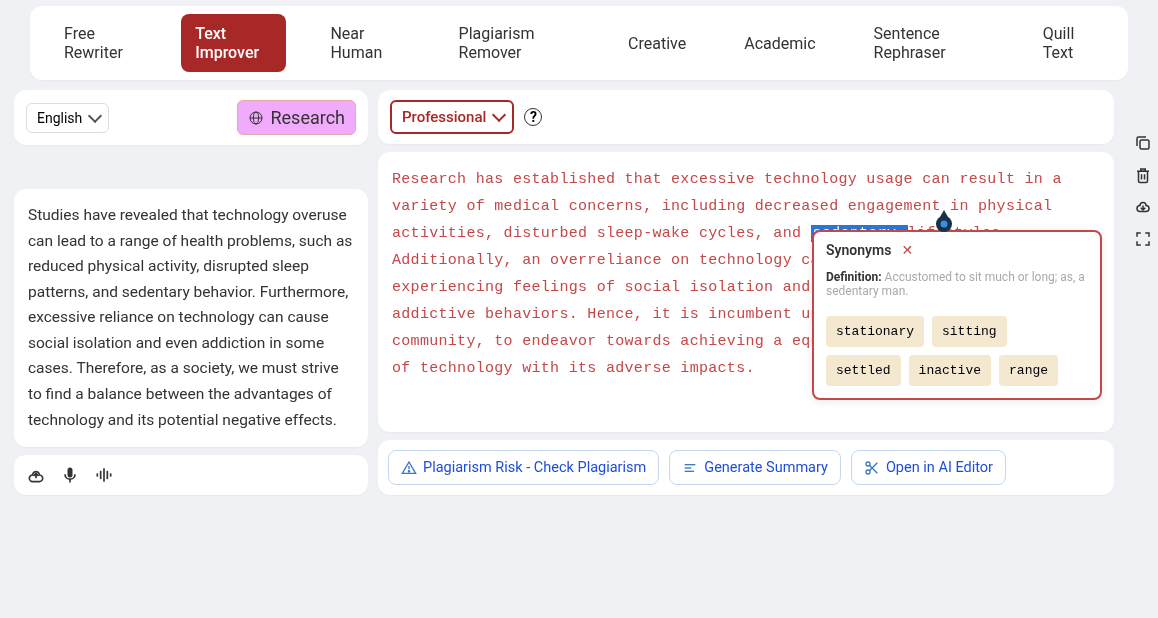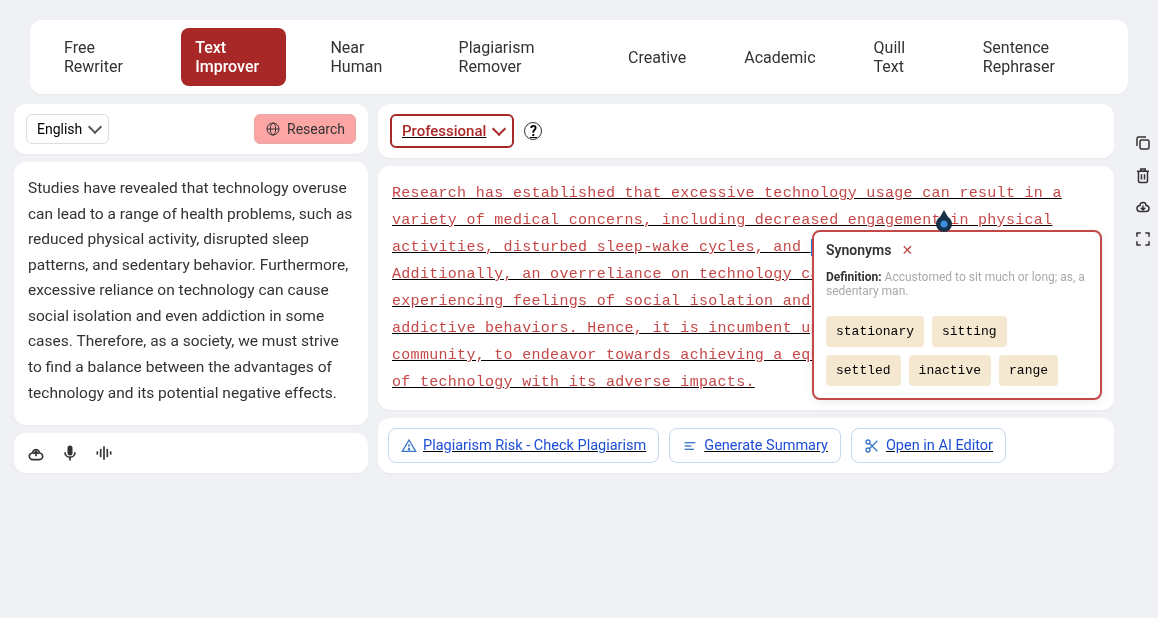--- a/index.html
+++ b/index.html
@@ -1,28 +1,28 @@
 <!DOCTYPE html>
 <html><head>
 <meta charset="utf-8">
 <style>
 * { box-sizing: border-box; margin: 0; padding: 0; }
 body { font-family: -apple-system, BlinkMacSystemFont, "Segoe UI", Roboto, Arial, sans-serif; background: #f0f1f5; width: 1158px; height: 618px; overflow: hidden; position: relative; }
-.tabs-bar { background: #fff; border-radius: 12px; margin: 20px 30px 0 30px; padding: 8px 20px; display: flex; gap: 30px; align-items: center; box-shadow: 0 1px 2px rgba(0,0,0,0.04); }
+.tabs-bar { background: #fff; border-radius: 12px; margin: 6px 30px 0 30px; padding: 8px 20px; display: flex; gap: 30px; align-items: center; box-shadow: 0 1px 2px rgba(0,0,0,0.04); }
 .tab { font-size: 16px; color: #333; padding: 10px 14px; cursor: pointer; border-radius: 8px; }
 .tab.active { background: #a82828; color: #fff; font-weight: 500; }
 .work-row { display: flex; gap: 10px; margin: 10px 14px 0 14px; }
 .left-col { width: 354px; display: flex; flex-direction: column; }
-.right-col { flex: 1; display: flex; flex-direction: column; position: relative; text-decoration: underline; }
+.right-col { flex: 1; display: flex; flex-direction: column; position: relative; }
 .side-icons { position: absolute; right: 0; top: 134px; width: 30px; display: flex; flex-direction: column; gap: 14px; align-items: center; }
 .side-icons svg { width: 18px; height: 18px; cursor: pointer; }
 .controls-row { background: #fff; border-radius: 12px; padding: 10px 12px; display: flex; align-items: center; gap: 10px; margin-bottom: 8px; box-shadow: 0 1px 2px rgba(0,0,0,0.04); }
 .dropdown { border: 1px solid #ddd; border-radius: 6px; padding: 6px 26px 6px 10px; font-size: 14px; position: relative; cursor: pointer; background: #fff; }
 .dropdown::after { content: ""; position: absolute; right: 8px; top: 50%; width: 8px; height: 8px; border-right: 2px solid #555; border-bottom: 2px solid #555; transform: translateY(-70%) rotate(45deg); }
-.research-btn { margin-left: auto; border: 1px solid #e8a8a8; border-radius: 6px; padding: 6px 10px; font-size: 14px; color: #333; display: flex; align-items: center; gap: 6px; cursor: pointer; background: #fca5a5; }
+.research-btn { margin-left: auto; border: 1px solid #e8a8a8; border-radius: 6px; padding: 6px 10px; font-size: 18px; color: #333; display: flex; align-items: center; gap: 6px; cursor: pointer; background: #f0abfc; }
 .tone-dropdown { border: 2px solid #a82828; color: #a82828; border-radius: 6px; padding: 6px 26px 6px 10px; font-size: 15px; position: relative; cursor: pointer; font-weight: 500; }
 .tone-dropdown::after { content: ""; position: absolute; right: 8px; top: 50%; width: 8px; height: 8px; border-right: 2px solid #a82828; border-bottom: 2px solid #a82828; transform: translateY(-70%) rotate(45deg); }
 .help-circle { font-size: 14px; font-weight: bold; border: 1.5px solid #333; border-radius: 50%; width: 18px; height: 18px; display: flex; align-items: center; justify-content: center; cursor: pointer; }
 .text-panel { background: #fff; border-radius: 12px; padding: 14px; flex: 1; box-shadow: 0 1px 2px rgba(0,0,0,0.04); position: relative; }
 .input-text { font-size: 15.5px; line-height: 1.65; color: #333; }
 .output-text { font-family: "Courier New", monospace; font-size: 15px; line-height: 1.8; color: #c54848; letter-spacing: 0.3px; }
 .highlight-word { background: #2878d8; color: #fff; padding: 0 2px; }
 .left-footer { background: #fff; border-radius: 12px; margin-top: 8px; padding: 10px 12px; display: flex; align-items: center; gap: 14px; box-shadow: 0 1px 2px rgba(0,0,0,0.04); }
 .left-footer svg { width: 20px; height: 20px; }
 .left-counter { background: #fff; border-radius: 12px; margin-top: 8px; padding: 12px; display: flex; align-items: center; justify-content: space-between; box-shadow: 0 1px 2px rgba(0,0,0,0.04); }
@@ -46,39 +46,39 @@
 </head>
 <body>
 
 <div class="tabs-bar">
   <div class="tab">Free Rewriter</div>
   <div class="tab active">Text Improver</div>
   <div class="tab">Near Human</div>
   <div class="tab">Plagiarism Remover</div>
   <div class="tab">Creative</div>
   <div class="tab">Academic</div>
+  <div class="tab">Sentence Rephraser</div>
   <div class="tab">Quill Text</div>
-  <div class="tab">Sentence Rephraser</div>
 </div>
 
 <div class="work-row">
 
   <div class="left-col">
     <div class="controls-row">
       <div class="dropdown">English</div>
       <div class="research-btn">
         <svg viewBox="0 0 24 24" fill="none" stroke="#333" stroke-width="1.5" width="16" height="16">
             <circle cx="12" cy="12" r="9"></circle>
             <ellipse cx="12" cy="12" rx="4" ry="9"></ellipse>
             <line x1="3" y1="12" x2="21" y2="12"></line>
           </svg>
         <span>Research</span>
       </div>
     </div>
-    <div class="text-panel" style="height:355px;">
+    <div class="text-panel" style="height:355px;margin-top:36px;">
       <div class="input-text">Studies have revealed that technology overuse can lead to a range of health problems, such as reduced physical activity, disrupted sleep patterns, and sedentary behavior. Furthermore, excessive reliance on technology can cause social isolation and even addiction in some cases. Therefore, as a society, we must strive to find a balance between the advantages of technology and its potential negative effects.</div>
     </div>
     <div class="left-footer">
       <svg viewBox="0 0 24 24" fill="none" stroke="#333" stroke-width="2">
           <path d="M4 16 C4 20 8 20 8 20 L16 20 C20 20 20 16 20 16 C20 12 16 12 16 12 C16 8 12 8 12 8 C8 8 8 12 8 12 C4 12 4 16 4 16 Z"></path>
           <path d="M12 16 L12 10 M9 13 L12 10 L15 13"></path>
         </svg>
       <svg viewBox="0 0 24 24" fill="#333">
           <rect x="9" y="3" width="6" height="12" rx="3"></rect>
           <path d="M6 11 C6 15 9 17 12 17 C15 17 18 15 18 11" fill="none" stroke="#333" stroke-width="2"></path>

